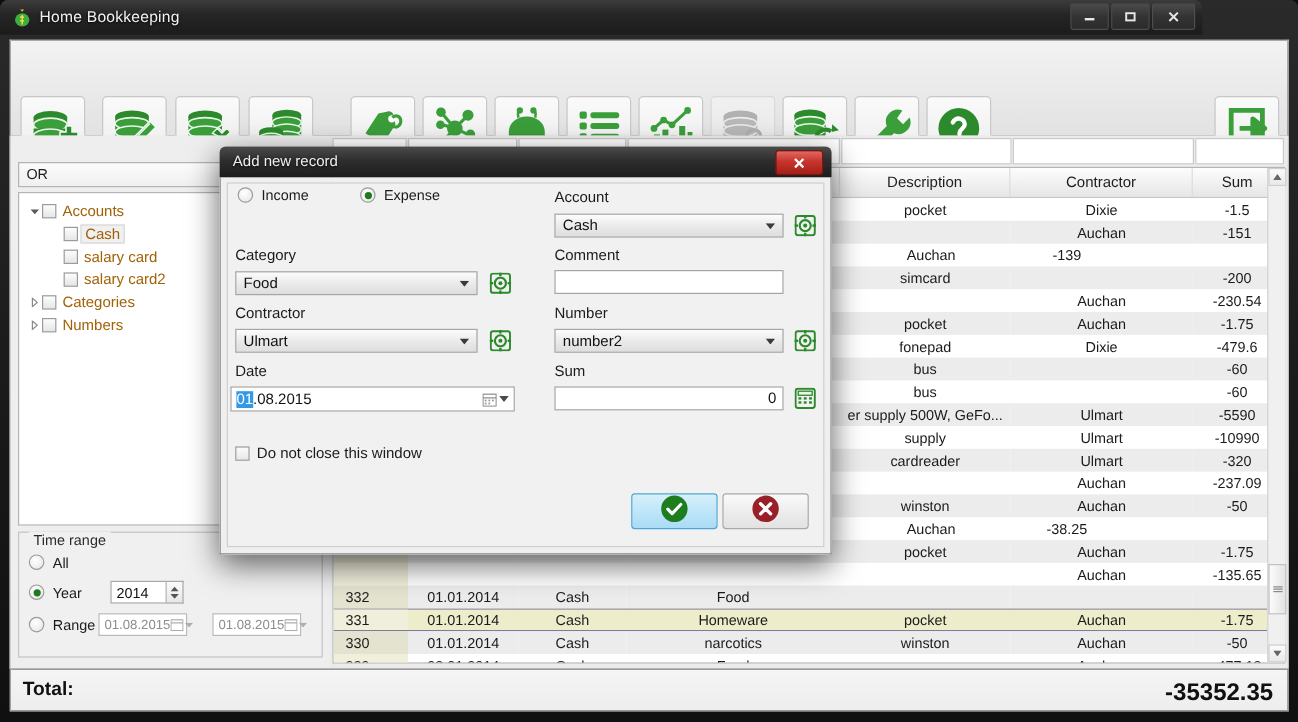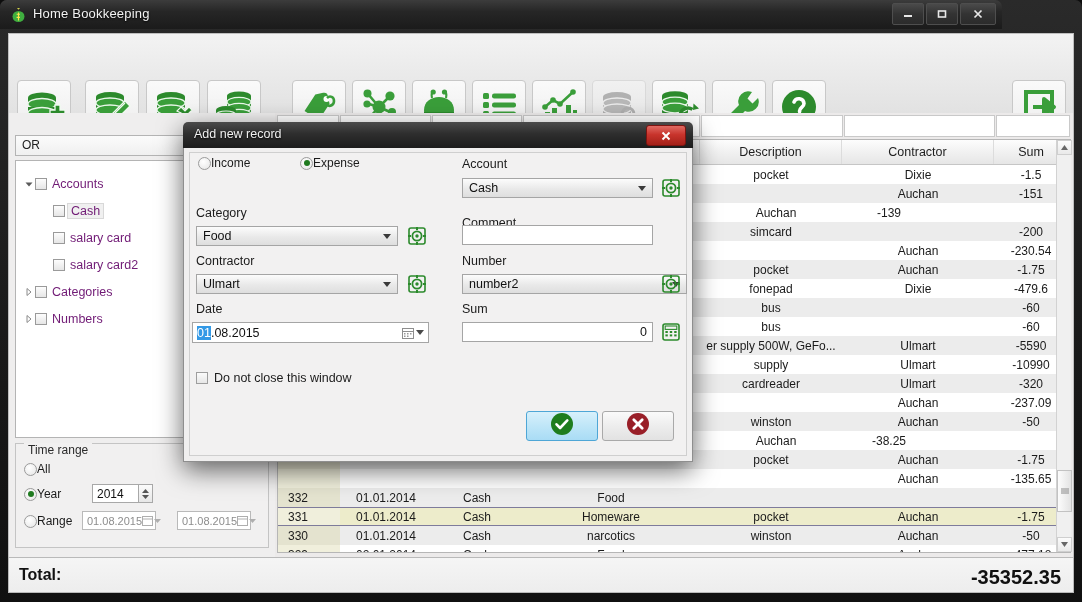--- a/index.html
+++ b/index.html
@@ -78,21 +78,21 @@
     border:1px solid #b4b4b4;box-sizing:border-box;
     font-size:12px;color:#222;padding:2px 0 0 6px;
   }
   .treebox{
     position:absolute;left:6px;top:47px;width:254px;height:278px;
     background:#fff;border:1px solid #b4b4b4;box-sizing:border-box;
     overflow:hidden;
   }
   .tnode{
     position:relative;height:19px;display:flex;align-items:center;
-    font-size:12.5px;color:#701a75;cursor:pointer;margin-top:8px;
+    font-size:12.5px;color:#a16207;cursor:pointer;
   }
   .tnode .arrow{
     width:13px;height:19px;display:flex;align-items:center;justify-content:center;
   }
   .tnode .arrow svg{display:block;}
   .cbx{
     width:12px;height:12px;border:1px solid #9a9a9a;
     background:linear-gradient(180deg,#fdfdfd,#e6e6e6);
     margin-right:5px;box-sizing:border-box;flex:none;
   }
@@ -111,21 +111,21 @@
     width:13px;height:13px;border-radius:50%;
     border:1px solid #9b9b9b;
     background:radial-gradient(circle at 40% 35%,#ffffff,#e4e4e4);
     display:inline-flex;align-items:center;justify-content:center;
     box-sizing:border-box;flex:none;
   }
   .radio.on::after{
     content:"";width:6px;height:6px;border-radius:50%;background:#1f7a1f;
   }
   .rrow{
-    position:absolute;display:flex;align-items:center;
+    position:absolute;display:flex;gap:7px;
     font-size:12px;color:#1b1b1b;cursor:pointer;
   }
   .spin{
     width:47px;height:19px;border:1px solid #a8a8a8;background:#fff;
     font-size:12px;color:#111;box-sizing:border-box;padding:1px 3px 0 4px;
     display:flex;align-items:center;
   }
   .spinarrows{
     width:14px;height:19px;border:1px solid #a8a8a8;border-left:none;
     background:linear-gradient(180deg,#fbfbfb,#e7e7e7);
@@ -944,25 +944,25 @@
           <circle cx="9" cy="9" r="1.7" fill="#2c8a2c"></circle>
           <g fill="#2c8a2c">
               <rect x="8" y="0" width="2" height="3"></rect>
               <rect x="8" y="15" width="2" height="3"></rect>
               <rect x="0" y="8" width="3" height="2"></rect>
               <rect x="15" y="8" width="3" height="2"></rect>
             </g>
         </svg>
       </span>
 
-      <span class="flabel" style="left:462px;top:216px;">Comment</span>
+      <span class="flabel" style="left:462px;top:206px;">Comment</span>
       <div class="txtin" style="left:462px;top:225px;width:191px;"></div>
 
       <span class="flabel" style="left:462px;top:254px;">Number</span>
-      <div class="combo" style="left:462px;top:274px;width:225px;gap:8px;">
+      <div class="combo" style="left:462px;top:274px;width:191px;gap:8px;">
         <span>number2</span>
         <span class="arw">
           <svg width="8" height="5" viewBox="0 0 8 5">
               <path d="M4 5L0 0h8z" fill="#3a3a3a"></path>
             </svg>
         </span>
       </div>
       <span class="gicon" style="left:662px;top:275px;">
         <svg width="18" height="18" viewBox="0 0 18 18">
           <rect x="1" y="1" width="16" height="16" rx="2" fill="none" stroke="#2c8a2c" stroke-width="1.6"></rect>

